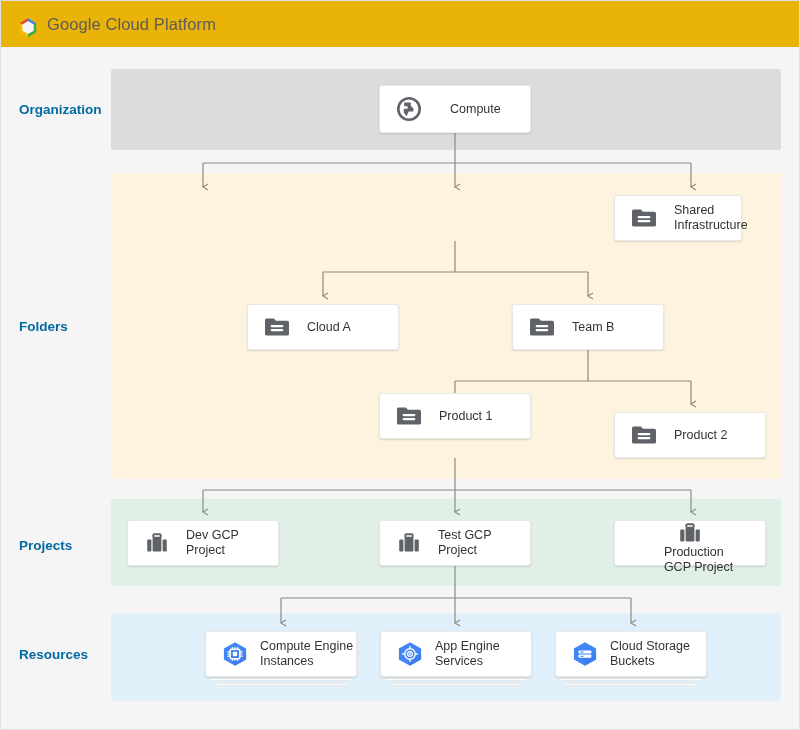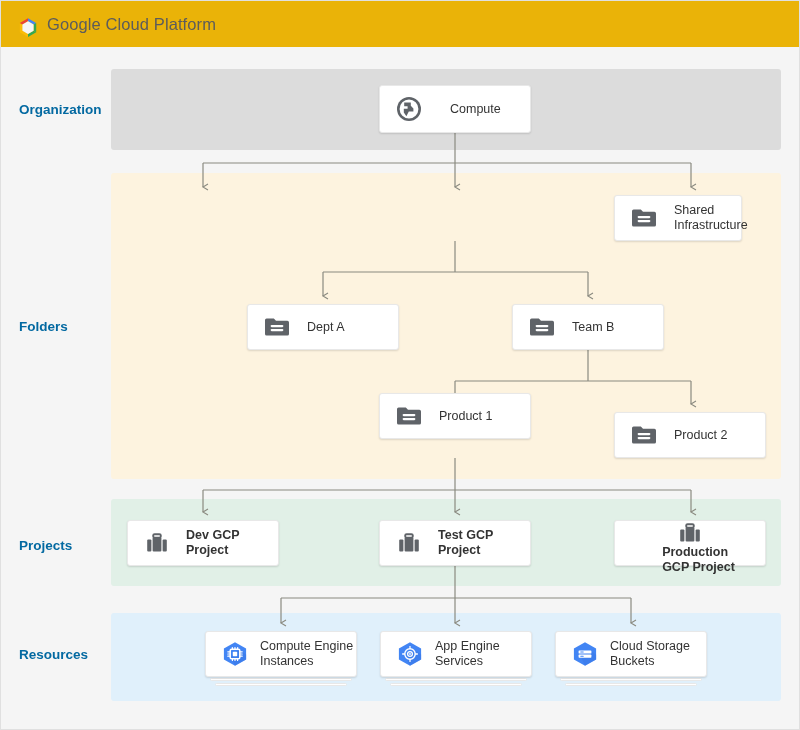--- a/index.html
+++ b/index.html
@@ -101,21 +101,21 @@
   .folder-card .card-icon { width: 24px; height: 20px; margin-right: 18px; }
   #card-dept-x  { left: 126px; top: 194px; width: 152px; }
   #card-dept-y  { left: 378px; top: 194px; width: 152px; }
   #card-shared  { left: 613px; top: 194px; width: 128px; }
   #card-team-a  { left: 246px; top: 303px; width: 152px; }
   #card-team-b  { left: 511px; top: 303px; width: 152px; }
   #card-product-1 { left: 378px; top: 392px; width: 152px; }
   #card-product-2 { left: 613px; top: 411px; width: 152px; }
 
   
-  .project-card { height: 46px; padding-left: 17px; font-weight: bold; }
+  .project-card { height: 46px; padding-left: 17px; }
   .project-card .card-icon { width: 24px; height: 24px; margin-right: 17px; }
   #card-dev-project  { left: 126px; top: 519px; width: 152px; }
   #card-test-project { left: 378px; top: 519px; width: 152px; }
   #card-prod-project { left: 613px; top: 519px; width: 152px; flex-direction: column; }
 
   
   .stack { position: absolute; }
   .resource-card {
     position: relative;
     left: 0; top: 0;
@@ -234,21 +234,21 @@
   </div>
 
   <div class="card folder-card" id="card-team-a">
     <span class="card-icon">
       <svg width="24" height="20" viewBox="0 0 24 20">
         <path d="M0 3 a1.6 1.6 0 0 1 1.6 -1.6 l7.2 0 l2.2 2.4 l11.4 0 a1.6 1.6 0 0 1 1.6 1.6 l0 11.6 a1.6 1.6 0 0 1 -1.6 1.6 l-20.8 0 a1.6 1.6 0 0 1 -1.6 -1.6 z" fill="#5f6368"></path>
         <rect x="5.6" y="8" width="12.8" height="2.2" rx="1.1" fill="#ffffff"></rect>
         <rect x="5.6" y="12" width="12.8" height="2.2" rx="1.1" fill="#ffffff"></rect>
       </svg>
     </span>
-    <span class="card-label">Dept A</span>
+    <span class="card-label">Cloud A</span>
   </div>
 
   <div class="card folder-card" id="card-team-b">
     <span class="card-icon">
       <svg width="24" height="20" viewBox="0 0 24 20">
         <path d="M0 3 a1.6 1.6 0 0 1 1.6 -1.6 l7.2 0 l2.2 2.4 l11.4 0 a1.6 1.6 0 0 1 1.6 1.6 l0 11.6 a1.6 1.6 0 0 1 -1.6 1.6 l-20.8 0 a1.6 1.6 0 0 1 -1.6 -1.6 z" fill="#5f6368"></path>
         <rect x="5.6" y="8" width="12.8" height="2.2" rx="1.1" fill="#ffffff"></rect>
         <rect x="5.6" y="12" width="12.8" height="2.2" rx="1.1" fill="#ffffff"></rect>
       </svg>
     </span>

